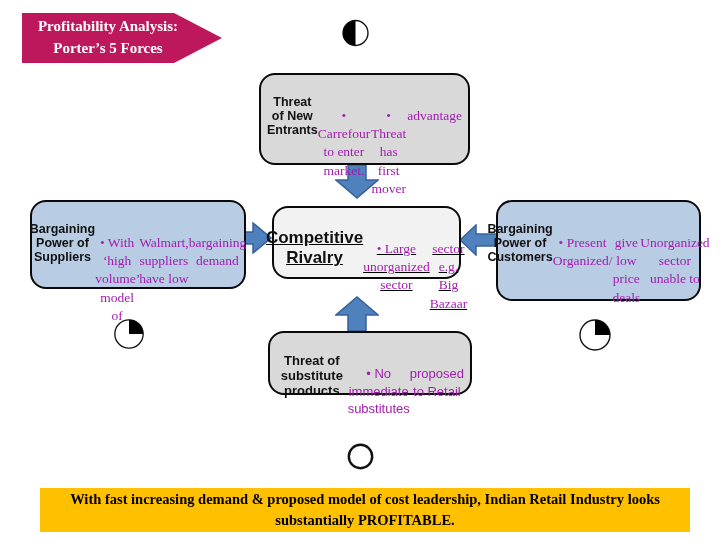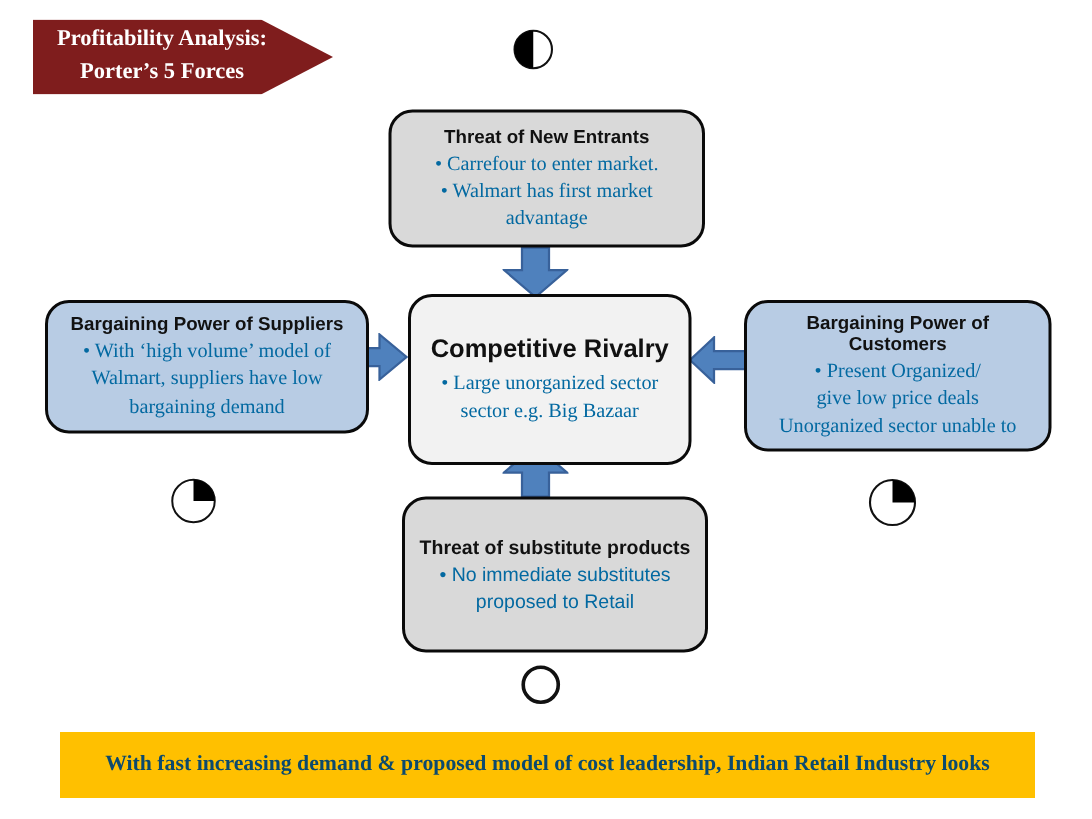--- a/index.html
+++ b/index.html
@@ -3,58 +3,58 @@
 <meta charset="utf-8">
 <style>
   html,body{margin:0;padding:0;background:#fff;}
   #slide{
     position:relative;width:728px;height:546px;background:#ffffff;
     font-family:"Liberation Serif", serif;overflow:hidden;
   }
   
   .banner{
     position:absolute;left:22px;top:13px;width:200px;height:50px;
-    background:#7f1d1d;color:#ffffff;
+    background:#be185d;color:#ffffff;
     clip-path:polygon(0 0,76% 0,100% 50%,76% 100%,0 100%);
     display:flex;flex-direction:column;justify-content:center;
     text-align:center;font-weight:bold;font-size:15px;line-height:1.45;
     padding-right:28px;box-sizing:border-box;
   }
   
   .box{
     position:absolute;border:2.5px solid #0a0a0a;border-radius:16px;
-    display:flex;flex-direction:column;justify-content:center;
-    text-align:center;box-sizing:border-box;padding:4px 6px;
+    display:flex;flex-direction:row;justify-content:center;
+    text-align:center;box-sizing:border-box;padding:20px 6px;
   }
   .box .title{
     font-family:"Liberation Sans", sans-serif;font-weight:bold;
     font-size:12.5px;color:#111;margin-bottom:2px;
   }
-  .box .line{font-size:13.5px;color:#0369a1;line-height:1.35;}
+  .box .line{font-size:13.5px;color:#a21caf;line-height:1.35;margin-top:12px;}
   .box-gray{background:#D9D9D9;}
   .box-blue{background:#B8CCE4;}
   .box-white{background:#F2F2F2;}
 
   #box-new-entrants{left:259px;top:73px;width:211px;height:92px;}
   #box-suppliers{left:30px;top:200px;width:216px;height:89px;}
-  #box-rivalry{left:272px;top:196px;width:189px;height:114px;}
+  #box-rivalry{left:272px;top:206px;width:189px;height:73px;text-decoration:underline;}
   #box-rivalry .title{font-size:17px;margin-bottom:3px;}
   #box-customers{left:496px;top:200px;width:205px;height:101px;}
-  #box-substitutes{left:268px;top:331px;width:204px;height:104px;}
+  #box-substitutes{left:268px;top:331px;width:204px;height:64px;}
   #box-substitutes .title{font-size:13px;}
   #box-substitutes .line{font-family:"Liberation Sans", sans-serif;font-size:13px;}
 
   
   .arrow{position:absolute;}
   .harvey{position:absolute;}
 
   
   .footer{
     position:absolute;left:40px;top:488px;width:650px;height:44px;
-    background:#FFC000;color:#0c4a6e;
+    background:#FFC000;color:#000000;
     display:flex;flex-direction:column;justify-content:center;
     text-align:center;font-weight:bold;font-size:14.5px;line-height:1.45;
   }
 </style>
 </head>
 <body>
 
 <div id="slide">
 
   <div class="banner">
@@ -93,21 +93,21 @@
     <polygon points="39,10 17,10 17,1 1,16 17,31 17,22 39,22" fill="#4F81BD" stroke="#38619A" stroke-width="1.5"></polygon>
   </svg>
 
   <svg class="arrow" style="left:335px;top:296px;" width="44" height="36" viewBox="0 0 44 36">
     <polygon points="13,35 31,35 31,19 43,19 22,1 1,19 13,19" fill="#4F81BD" stroke="#38619A" stroke-width="1.5"></polygon>
   </svg>
 
   <div id="box-new-entrants" class="box box-gray">
     <div class="title">Threat of New Entrants</div>
     <div class="line">• Carrefour to enter market.</div>
-    <div class="line">• Walmart has first market</div>
+    <div class="line">• Threat has first mover</div>
     <div class="line">advantage</div>
   </div>
 
   <div id="box-suppliers" class="box box-blue">
     <div class="title">Bargaining Power of Suppliers</div>
     <div class="line">• With ‘high volume’ model of</div>
     <div class="line">Walmart, suppliers have low</div>
     <div class="line">bargaining demand</div>
   </div>
 
@@ -125,15 +125,16 @@
   </div>
 
   <div id="box-substitutes" class="box box-gray">
     <div class="title">Threat of substitute products</div>
     <div class="line">• No immediate substitutes</div>
     <div class="line">proposed to Retail</div>
   </div>
 
   <div class="footer">
     <div>With fast increasing demand &amp; proposed model of cost leadership, Indian Retail Industry looks</div>
+    <div>substantially PROFITABLE.</div>
   </div>
 
 </div>
 
 </body></html>

